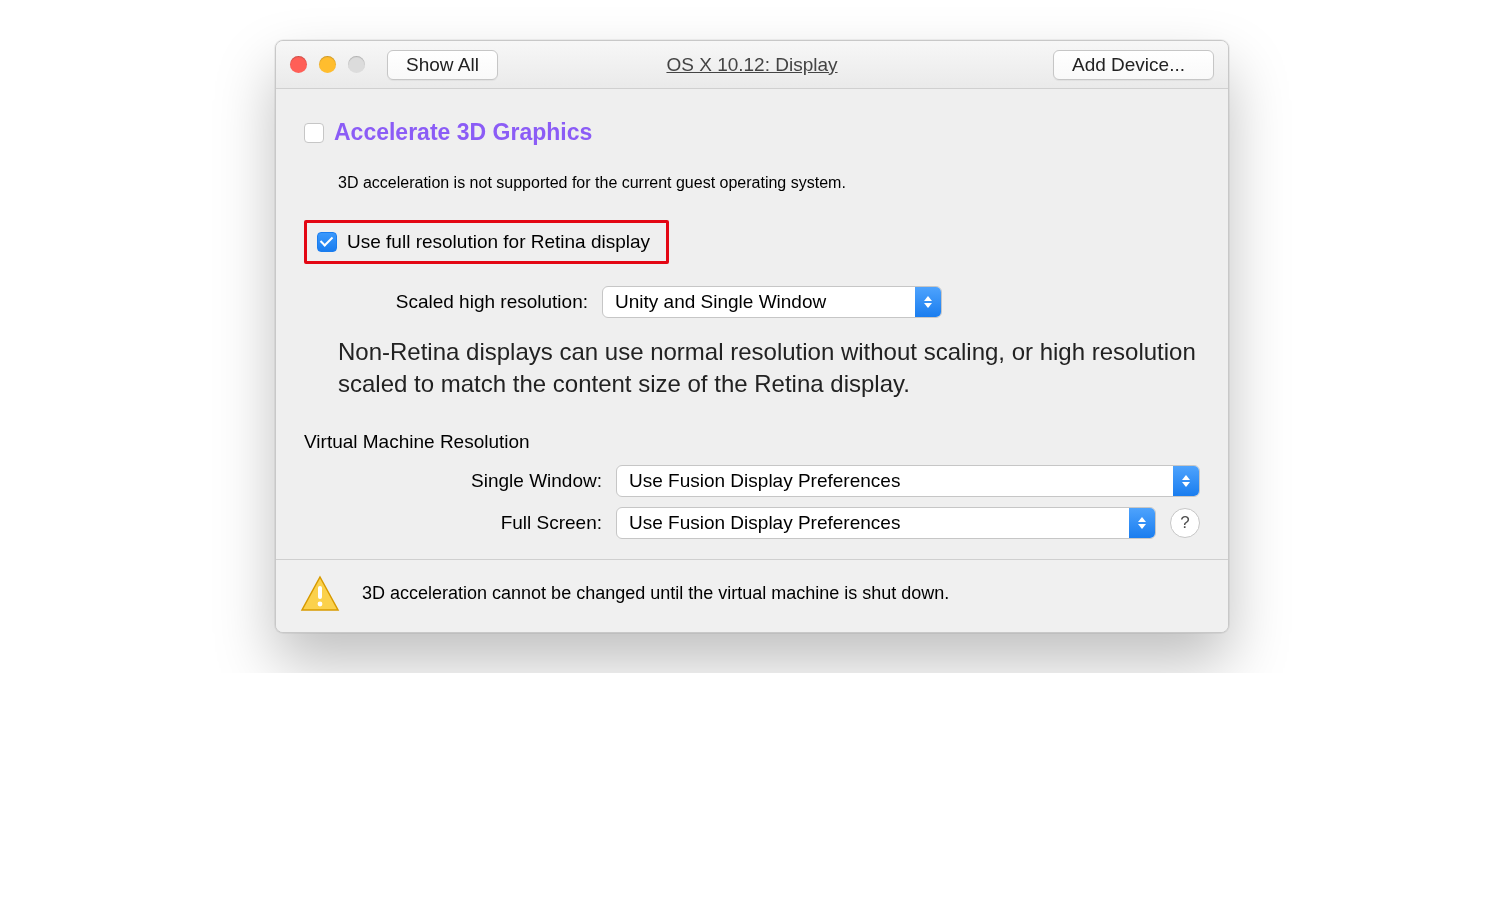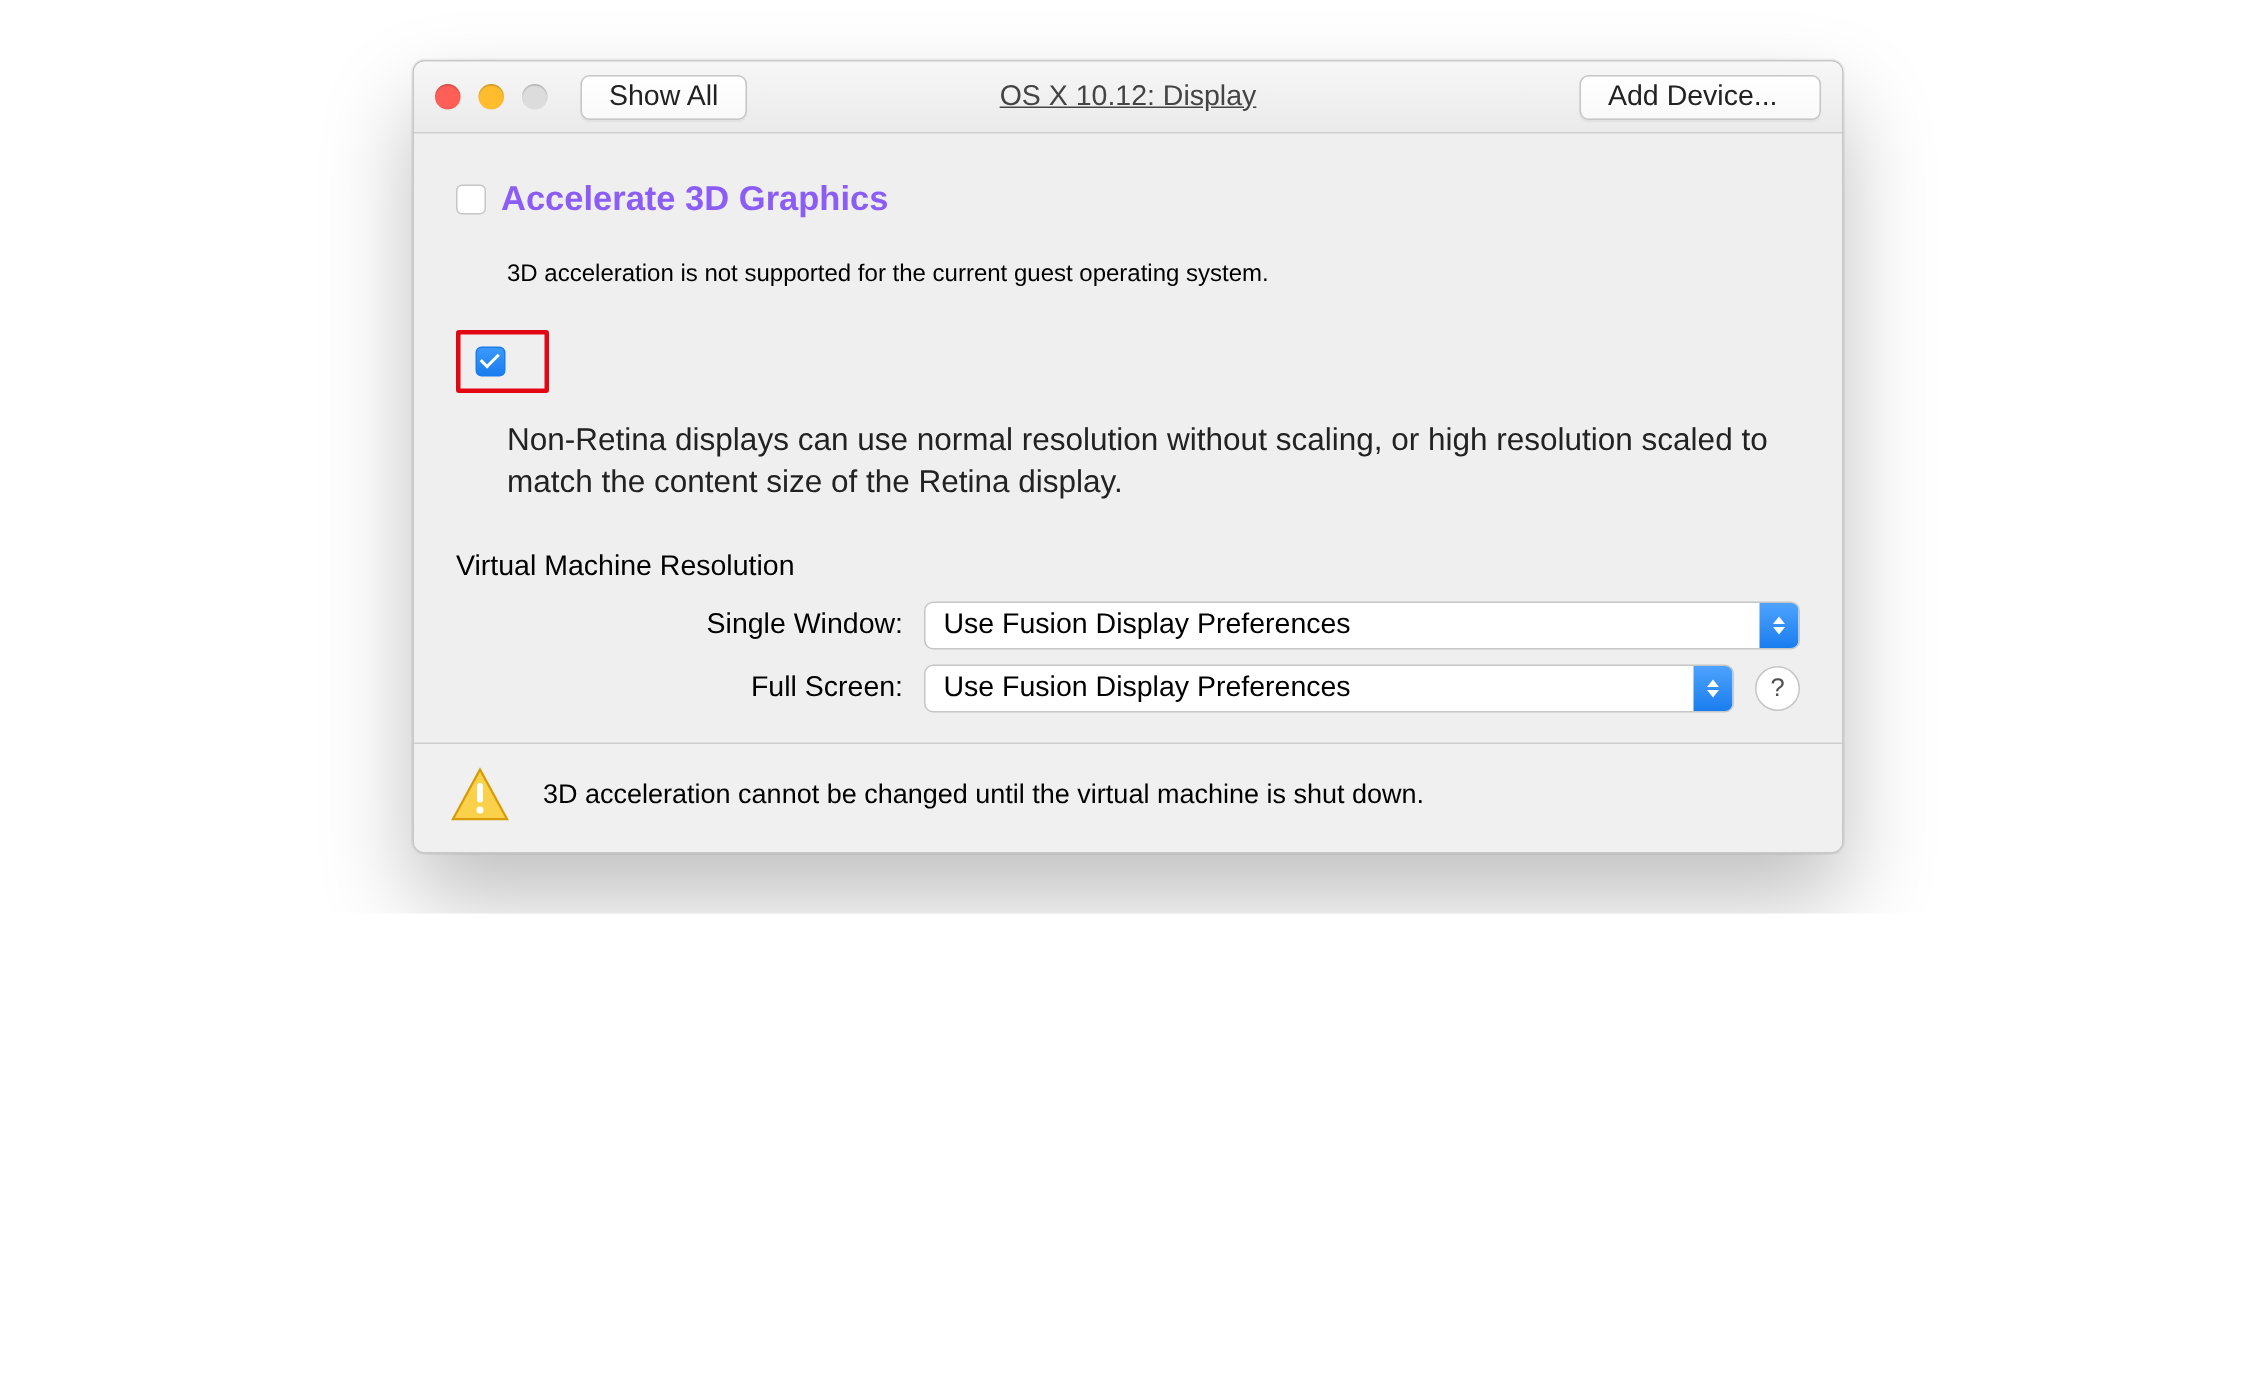--- a/index.html
+++ b/index.html
@@ -145,21 +145,21 @@
     width: 0; height: 0;
     border-left: 4px solid transparent;
     border-right: 4px solid transparent;
   }
   .caret-up   { border-bottom: 5px solid white; }
   .caret-down { border-top: 5px solid white; }
 
   .note {
     margin-left: 34px;
     margin-top: 18px;
-    font-size: 21px;
+    font-size: 24px;
     color: #222;
     line-height: 1.35;
     max-width: 1000px;
   }
   .section-heading {
     margin-left: 0;
     margin-top: 30px;
     font-size: 19px;
   }
   .form-row.vm {
@@ -216,22 +216,33 @@
   <div class="content">
 
     <div class="row">
       <div class="checkbox unchecked"></div>
       <span class="disabled-label">Accelerate 3D Graphics</span>
     </div>
     <div class="indent-desc">3D acceleration is not supported for the current guest operating system.</div>
 
     <div class="highlight-box">
       <div class="checkbox checked"></div>
-    </div>
-
+      <span class="label">Use full resolution for Retina display</span>
+    </div>
+
+    <div class="form-row">
+      <div class="form-label">Scaled high resolution:</div>
+      <div class="select" style="width:340px">
+        <span class="select-text">Unity and Single Window</span>
+        <span class="select-caret">
+          <span class="caret-up"></span>
+            <span class="caret-down"></span>
+        </span>
+      </div>
+    </div>
 
     <div class="note">Non-Retina displays can use normal resolution without scaling, or high resolution scaled to match the content size of the Retina display.</div>
 
     <div class="section-heading">Virtual Machine Resolution</div>
 
     <div class="form-row vm">
       <div class="form-label">Single Window:</div>
       <div class="select">
         <span class="select-text">Use Fusion Display Preferences</span>
         <span class="select-caret">

